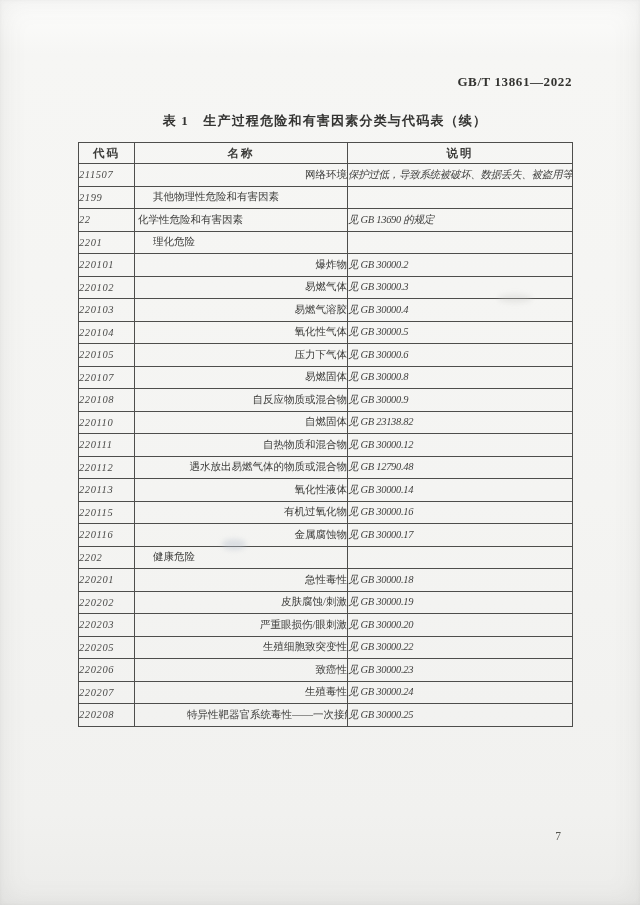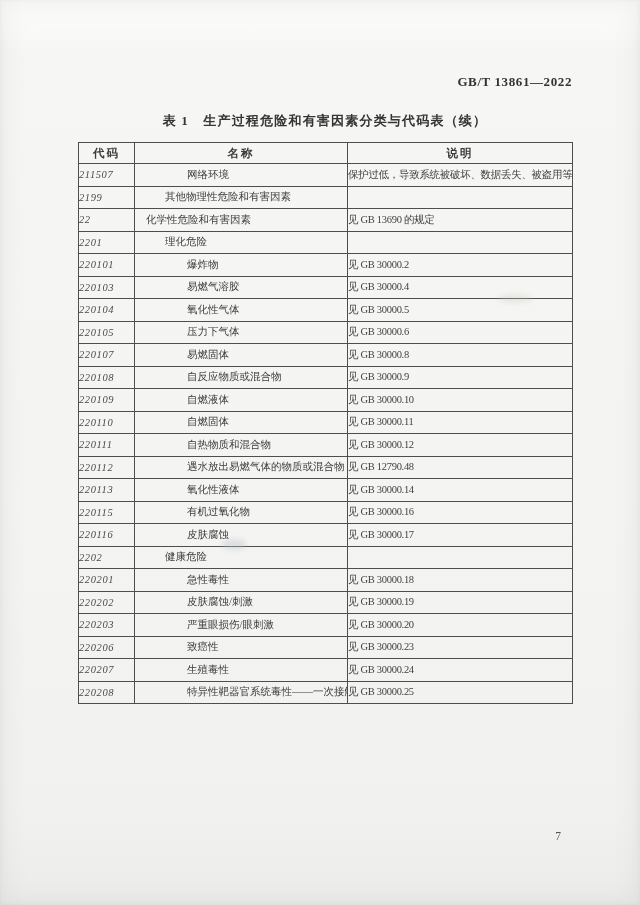--- a/index.html
+++ b/index.html
@@ -70,28 +70,29 @@
     font-size: 10.5px;
   }
   td.code {
     padding-left: 12px;
     letter-spacing: 0.6px;
     color: #4a4a48;
     font-size: 10px;
     font-style: italic;
   }
   td.name { color: #3c3c3a; }
-  td.name.ind1 { padding-left: 11px; }
-  td.name.ind2 { padding-left: 30px; }
-  td.name.ind3 { padding-left: 52px; }
+  td.name.ind1 { padding-left: 3px; }
+  td.name.ind2 { padding-left: 18px; }
+  td.name.ind3 { padding-left: 52px; text-align: right; }
   td.desc {
     padding-left: 14px;
     font-size: 10px;
     letter-spacing: -0.3px;
     color: #424240;
+    font-style: italic;
   }
   .page-number {
     position: absolute;
     top: 830px;
     left: 546px;
     width: 24px;
     text-align: center;
     font-size: 11.5px;
     color: #55554f;
   }
@@ -154,20 +155,25 @@
           <td class="code">2201</td>
           <td class="name ind2">理化危险</td>
           <td class="desc"></td>
         </tr>
         <tr>
           <td class="code">220101</td>
           <td class="name ind3">爆炸物</td>
           <td class="desc">见 GB 30000.2</td>
         </tr>
         <tr>
+          <td class="code">220102</td>
+          <td class="name ind3">易燃气体</td>
+          <td class="desc">见 GB 30000.3</td>
+        </tr>
+        <tr>
           <td class="code">220103</td>
           <td class="name ind3">易燃气溶胶</td>
           <td class="desc">见 GB 30000.4</td>
         </tr>
         <tr>
           <td class="code">220104</td>
           <td class="name ind3">氧化性气体</td>
           <td class="desc">见 GB 30000.5</td>
         </tr>
         <tr>
@@ -179,28 +185,23 @@
           <td class="code">220107</td>
           <td class="name ind3">易燃固体</td>
           <td class="desc">见 GB 30000.8</td>
         </tr>
         <tr>
           <td class="code">220108</td>
           <td class="name ind3">自反应物质或混合物</td>
           <td class="desc">见 GB 30000.9</td>
         </tr>
         <tr>
-          <td class="code">220109</td>
-          <td class="name ind3">自燃液体</td>
-          <td class="desc">见 GB 30000.10</td>
-        </tr>
-        <tr>
           <td class="code">220110</td>
           <td class="name ind3">自燃固体</td>
-          <td class="desc">见 GB 30000.11</td>
+          <td class="desc">见 GB 23138.82</td>
         </tr>
         <tr>
           <td class="code">220111</td>
           <td class="name ind3">自热物质和混合物</td>
           <td class="desc">见 GB 30000.12</td>
         </tr>
         <tr>
           <td class="code">220112</td>
           <td class="name ind3">遇水放出易燃气体的物质或混合物</td>
           <td class="desc">见 GB 12790.48</td>
@@ -210,21 +211,21 @@
           <td class="name ind3">氧化性液体</td>
           <td class="desc">见 GB 30000.14</td>
         </tr>
         <tr>
           <td class="code">220115</td>
           <td class="name ind3">有机过氧化物</td>
           <td class="desc">见 GB 30000.16</td>
         </tr>
         <tr>
           <td class="code">220116</td>
-          <td class="name ind3">皮肤腐蚀</td>
+          <td class="name ind3">金属腐蚀物</td>
           <td class="desc">见 GB 30000.17</td>
         </tr>
         <tr>
           <td class="code">2202</td>
           <td class="name ind2">健康危险</td>
           <td class="desc"></td>
         </tr>
         <tr>
           <td class="code">220201</td>
           <td class="name ind3">急性毒性</td>
@@ -234,20 +235,25 @@
           <td class="code">220202</td>
           <td class="name ind3">皮肤腐蚀/刺激</td>
           <td class="desc">见 GB 30000.19</td>
         </tr>
         <tr>
           <td class="code">220203</td>
           <td class="name ind3">严重眼损伤/眼刺激</td>
           <td class="desc">见 GB 30000.20</td>
         </tr>
         <tr>
+          <td class="code">220205</td>
+          <td class="name ind3">生殖细胞致突变性</td>
+          <td class="desc">见 GB 30000.22</td>
+        </tr>
+        <tr>
           <td class="code">220206</td>
           <td class="name ind3">致癌性</td>
           <td class="desc">见 GB 30000.23</td>
         </tr>
         <tr>
           <td class="code">220207</td>
           <td class="name ind3">生殖毒性</td>
           <td class="desc">见 GB 30000.24</td>
         </tr>
         <tr>

